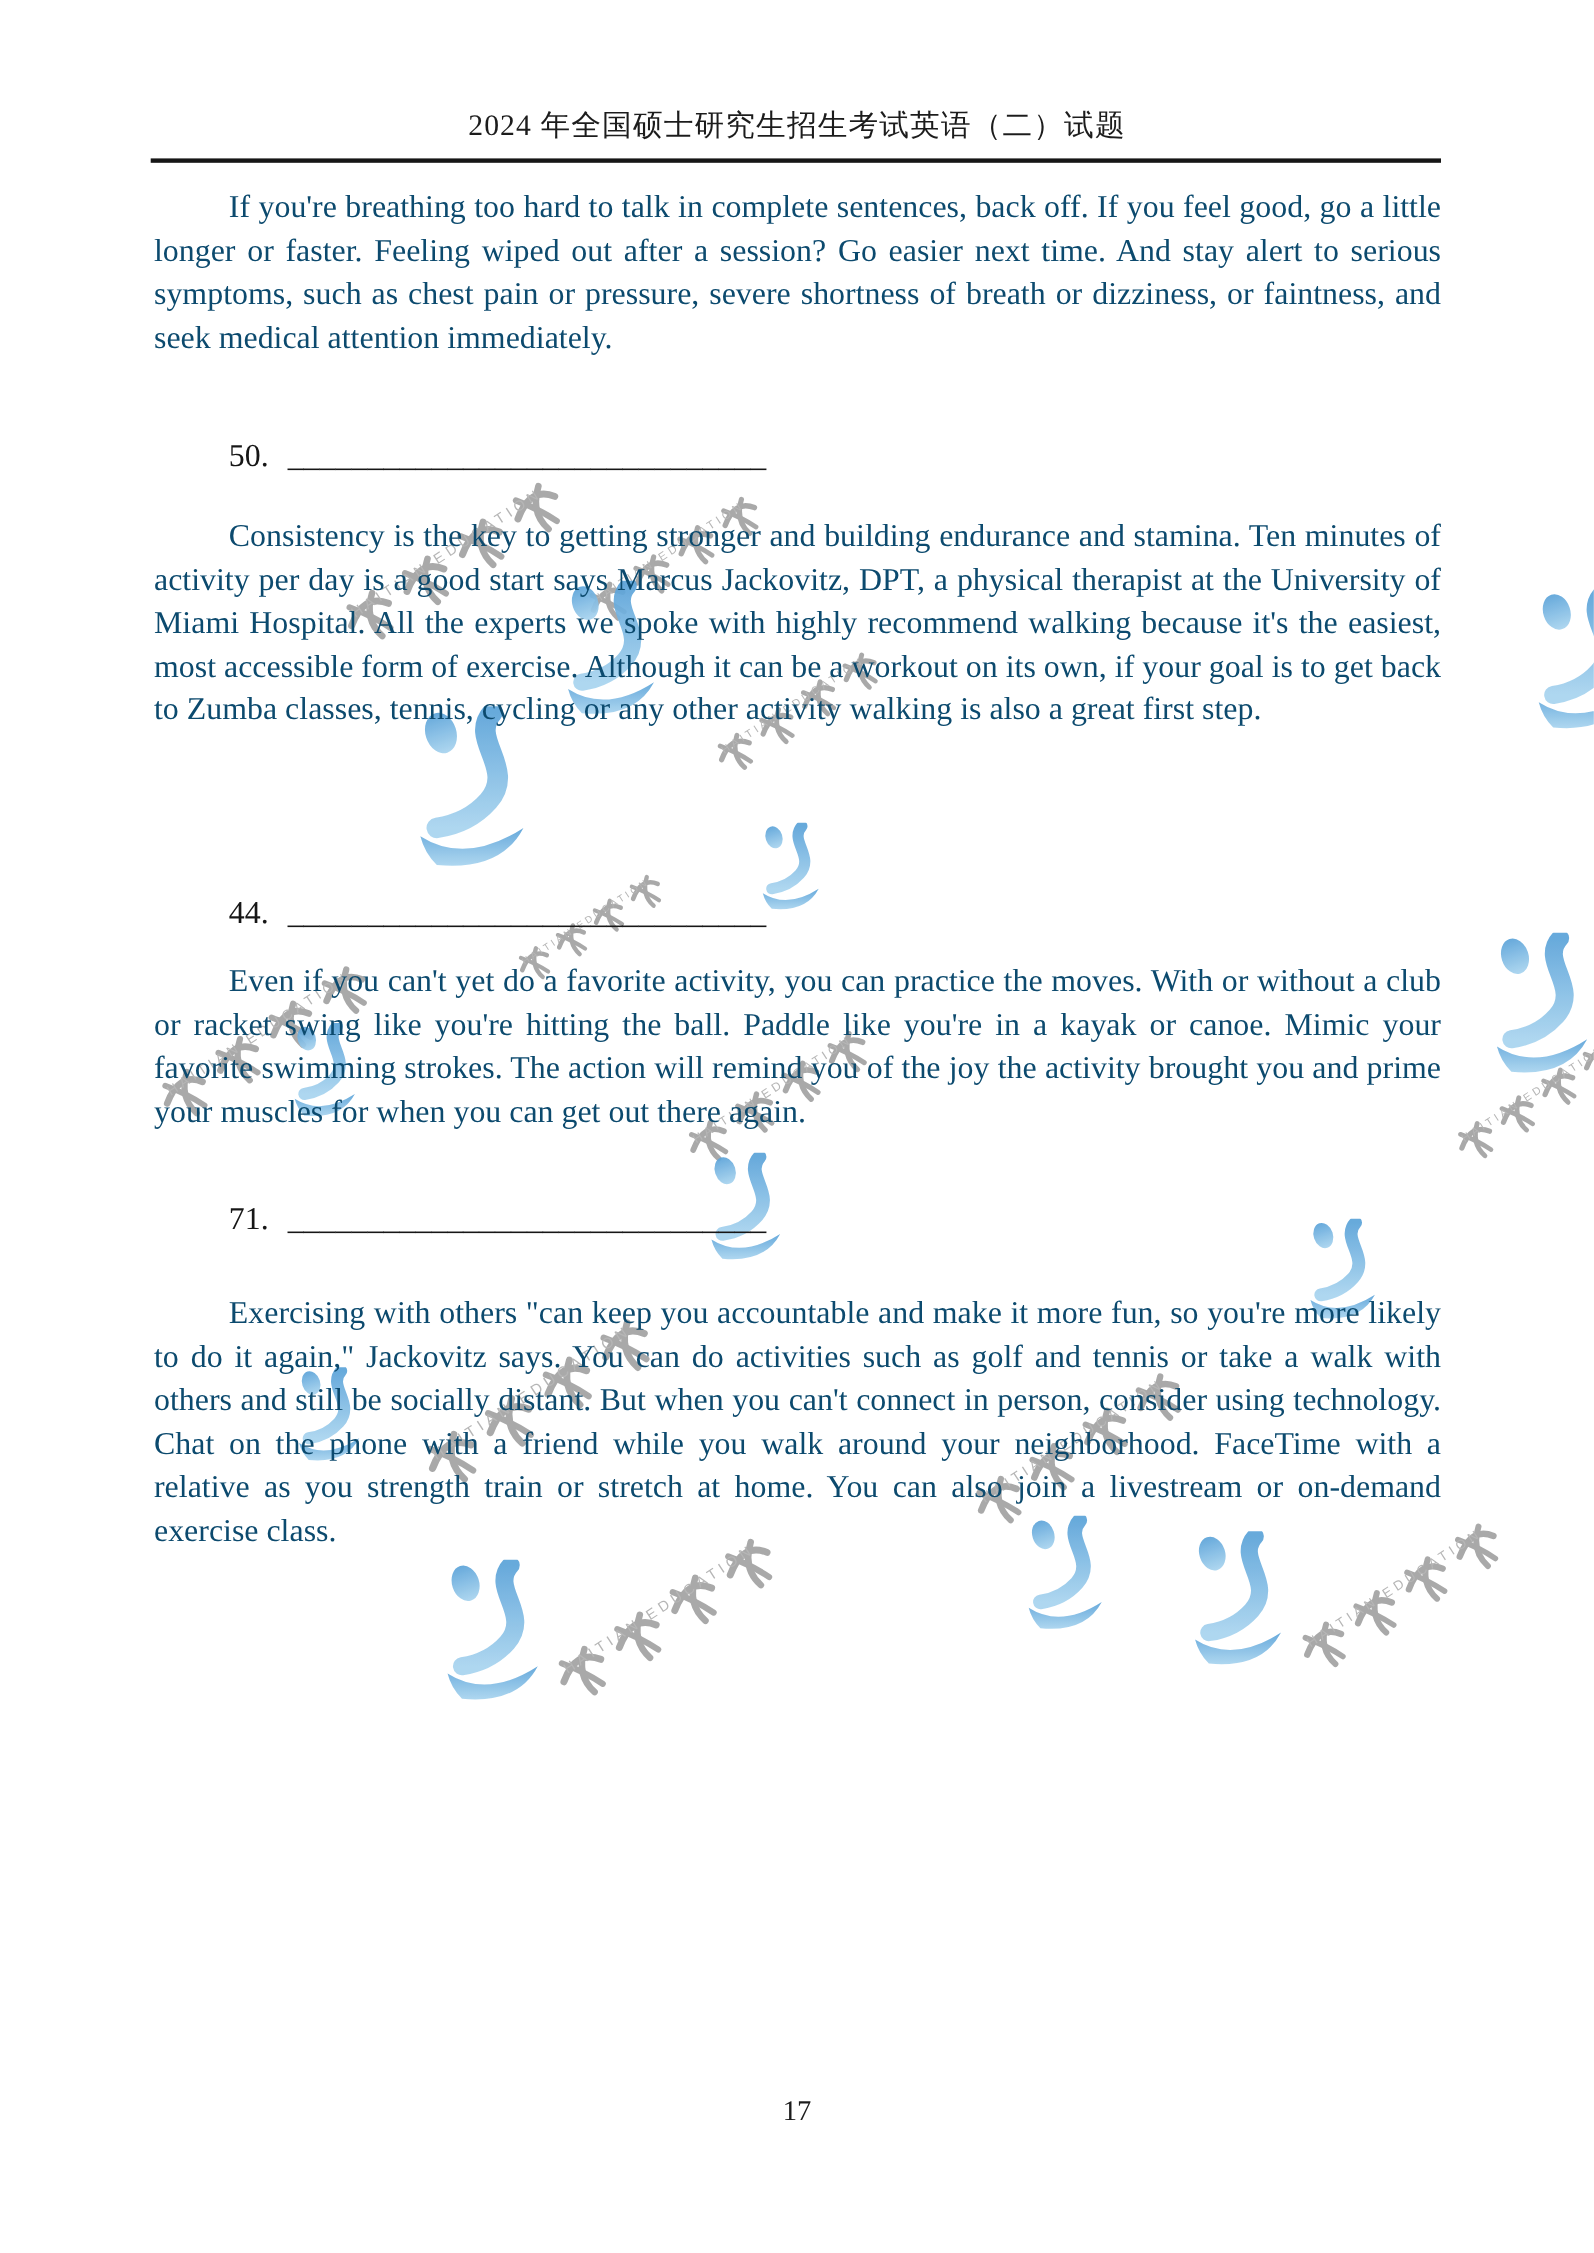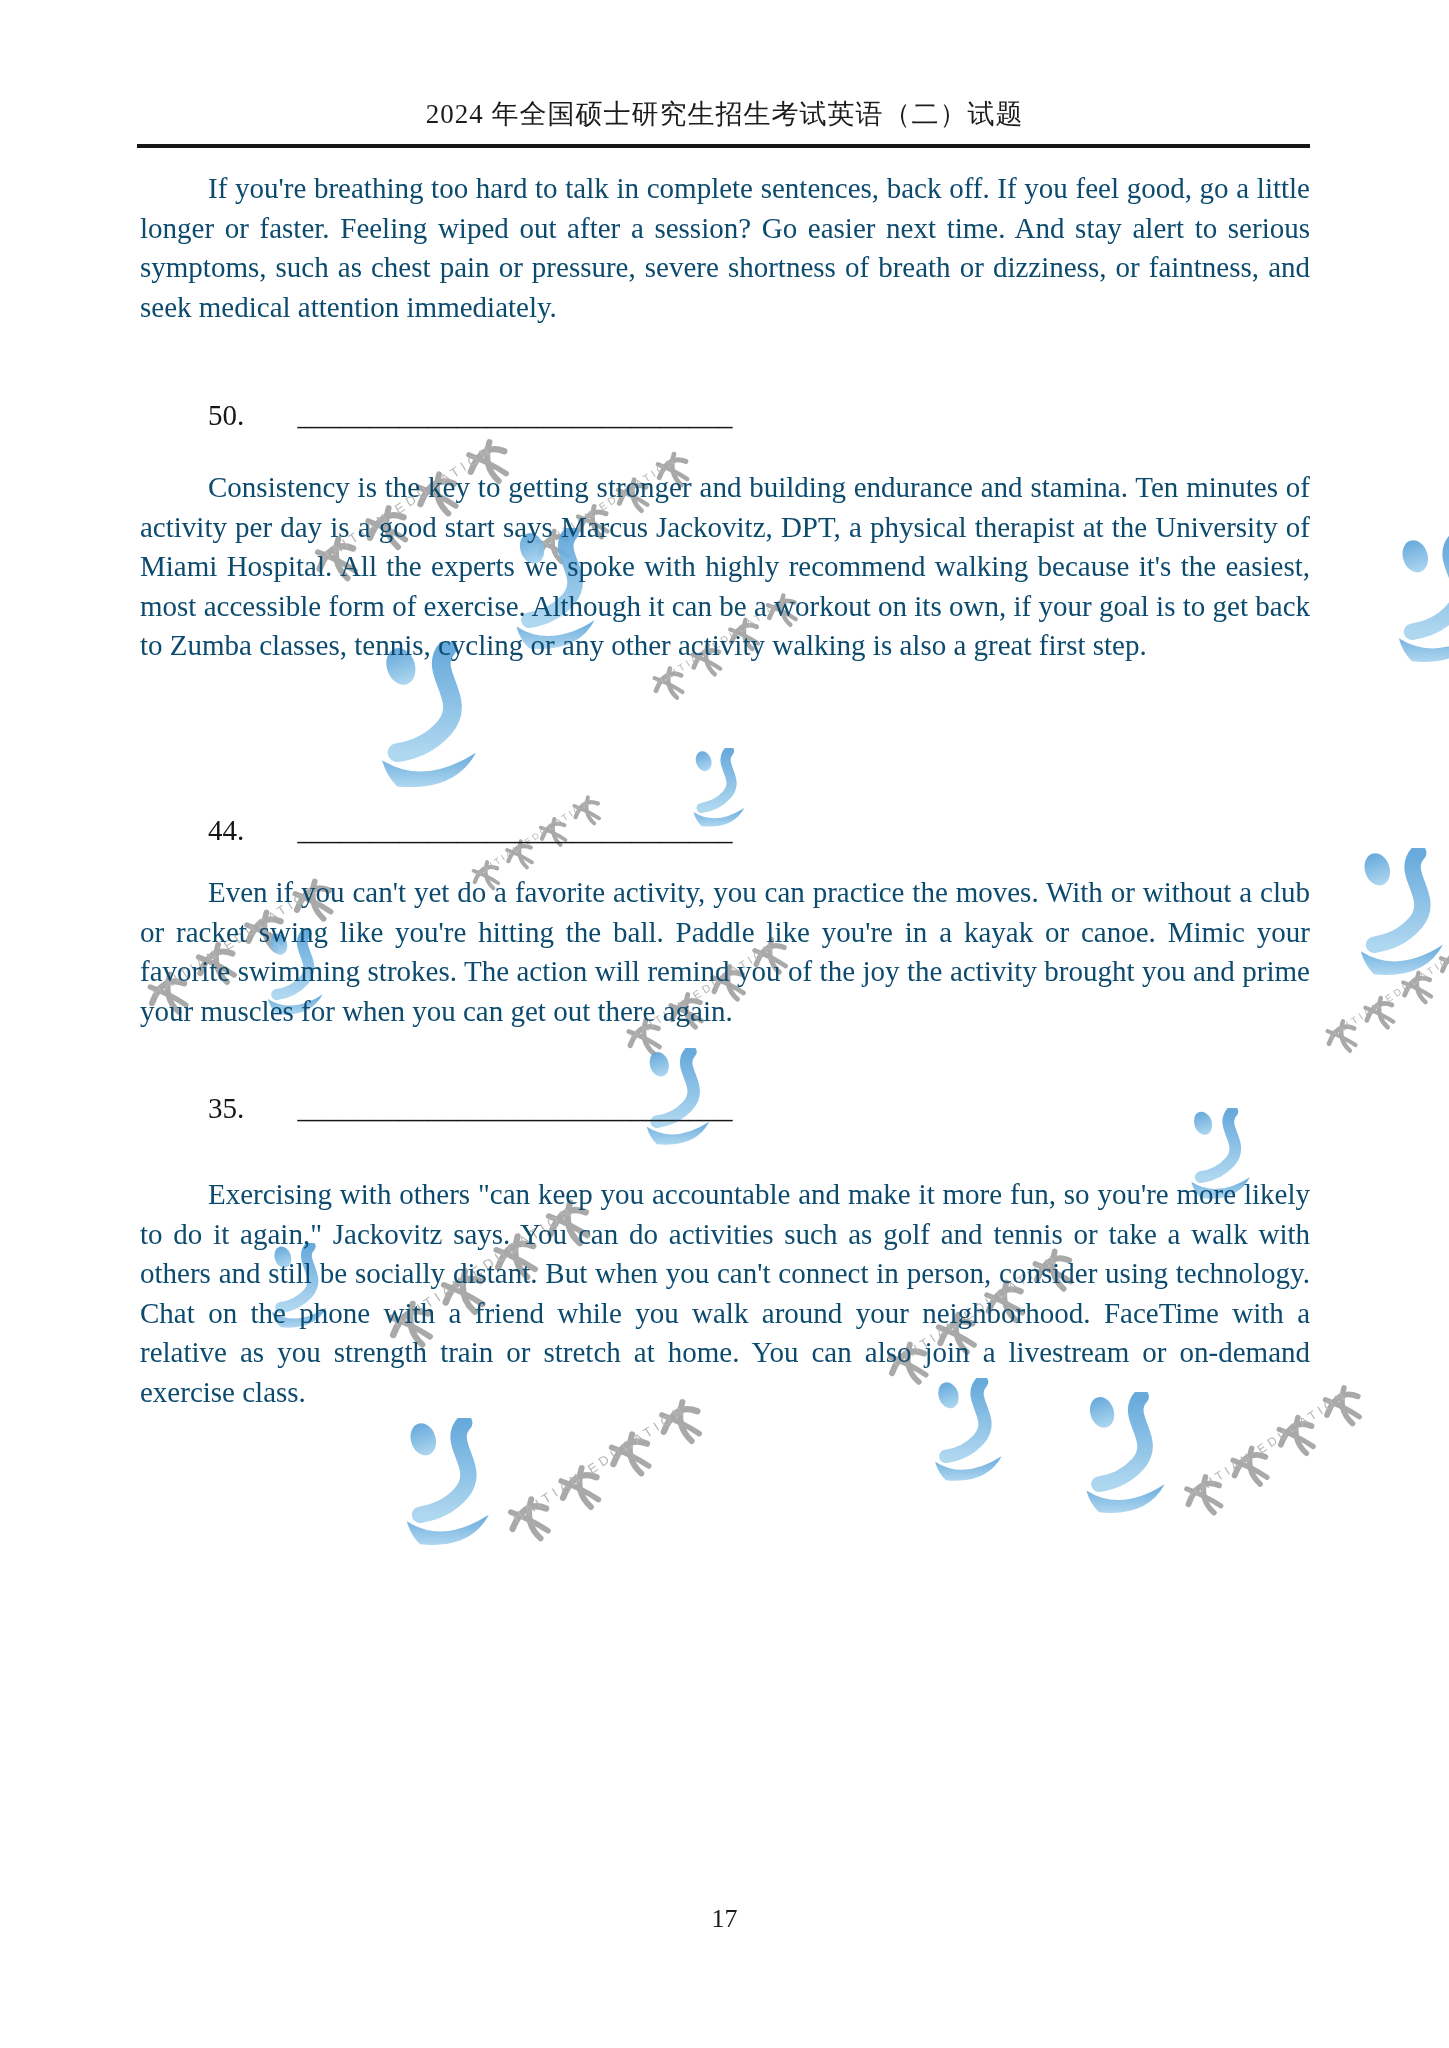--- a/index.html
+++ b/index.html
@@ -51,21 +51,21 @@
     left:208px;
     font-size:29px;
     line-height:39.5px;
     white-space:nowrap;
     z-index:2;
   }
   .q43{top:396px;}
   .q44{top:811px;}
   .q45{top:1089px;}
   .qnum{margin-right:10px;}
-  .qblank{letter-spacing:0px;color:#161616;margin-left:36px;}
+  .qblank{letter-spacing:0px;color:#161616;}
   .page-number{
     position:absolute;
     top:1904px; left:0; width:100%;
     text-align:center;
     font-size:26px;
     color:#1c1c1c;
     z-index:2;
   }
   
   .wm-layer{position:absolute;inset:0;z-index:1;pointer-events:none;}
@@ -305,21 +305,21 @@
   <p class="para p2">Consistency is the key to getting stronger and building endurance and stamina. Ten minutes of activity per day is a good start says Marcus Jackovitz, DPT, a physical therapist at the University of Miami Hospital. All the experts we spoke with highly recommend walking because it's the easiest, most accessible form of exercise. Although it can be a workout on its own, if your goal is to get back to Zumba classes, tennis, cycling or any other activity walking is also a great first step.</p>
 
   <div class="qline q44">
     <span class="qnum">44.</span>
     <span class="qblank">______________________________</span>
   </div>
 
   <p class="para p3">Even if you can't yet do a favorite activity, you can practice the moves. With or without a club or racket swing like you're hitting the ball. Paddle like you're in a kayak or canoe. Mimic your favorite swimming strokes. The action will remind you of the joy the activity brought you and prime your muscles for when you can get out there again.</p>
 
   <div class="qline q45">
-    <span class="qnum">35.</span>
+    <span class="qnum">71.</span>
     <span class="qblank">______________________________</span>
   </div>
 
   <p class="para p4">Exercising with others "can keep you accountable and make it more fun, so you're more likely to do it again," Jackovitz says. You can do activities such as golf and tennis or take a walk with others and still be socially distant. But when you can't connect in person, consider using technology. Chat on the phone with a friend while you walk around your neighborhood. FaceTime with a relative as you strength train or stretch at home. You can also join a livestream or on-demand exercise class.</p>
 
   <div class="page-number">17</div>
 
 </div>
 
 </body></html>

